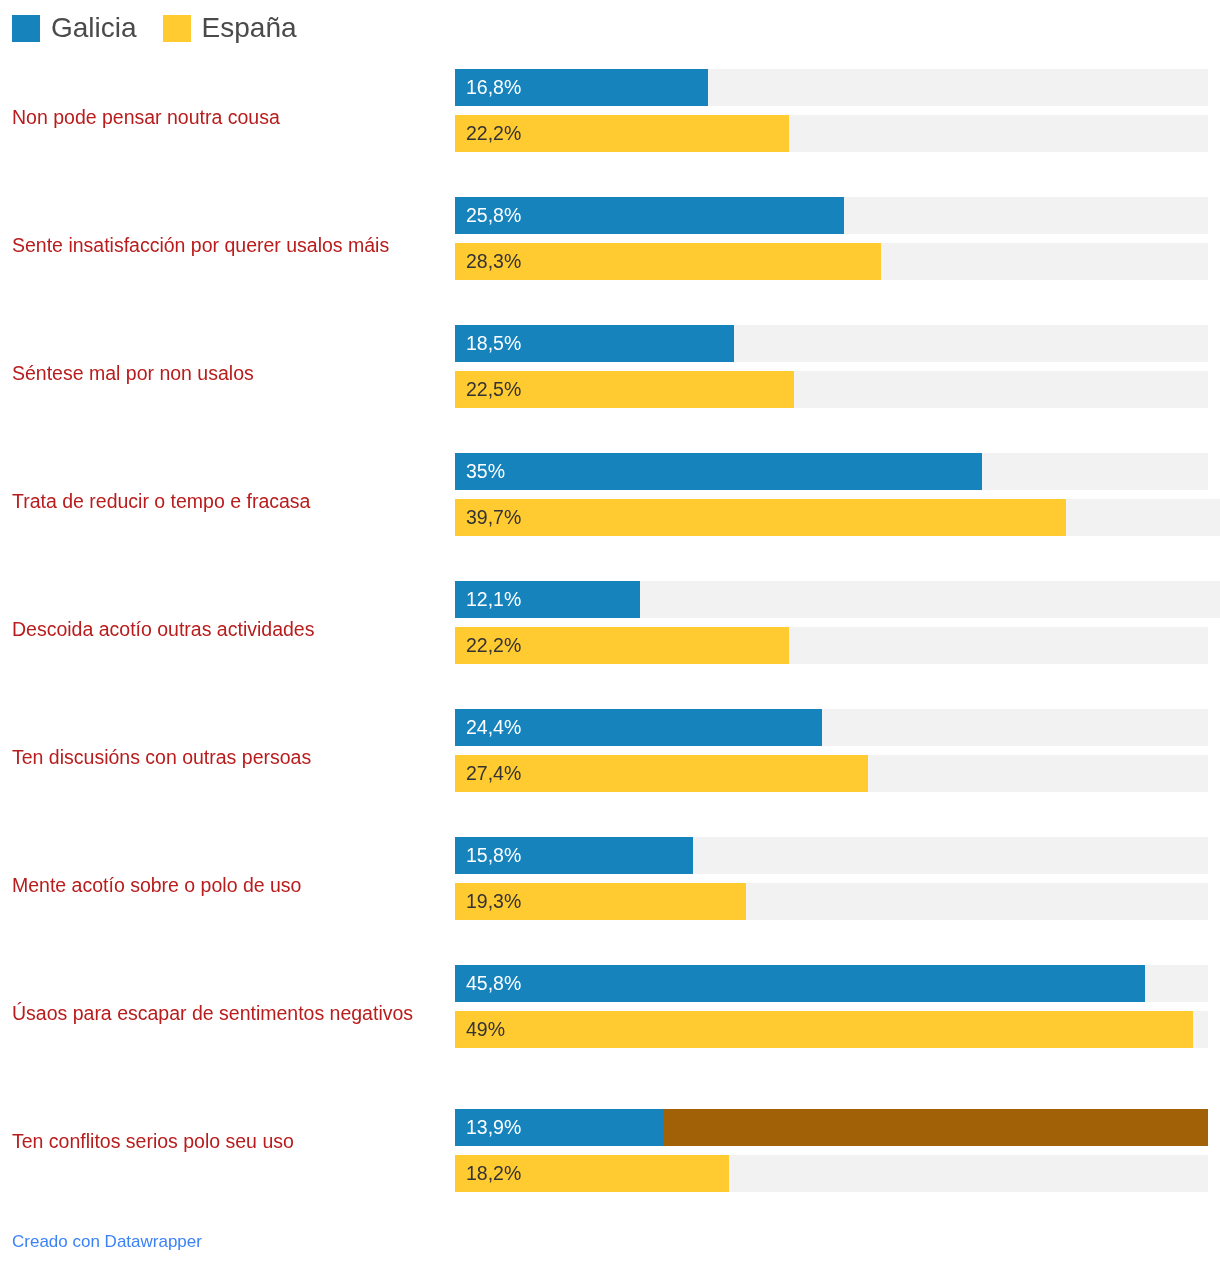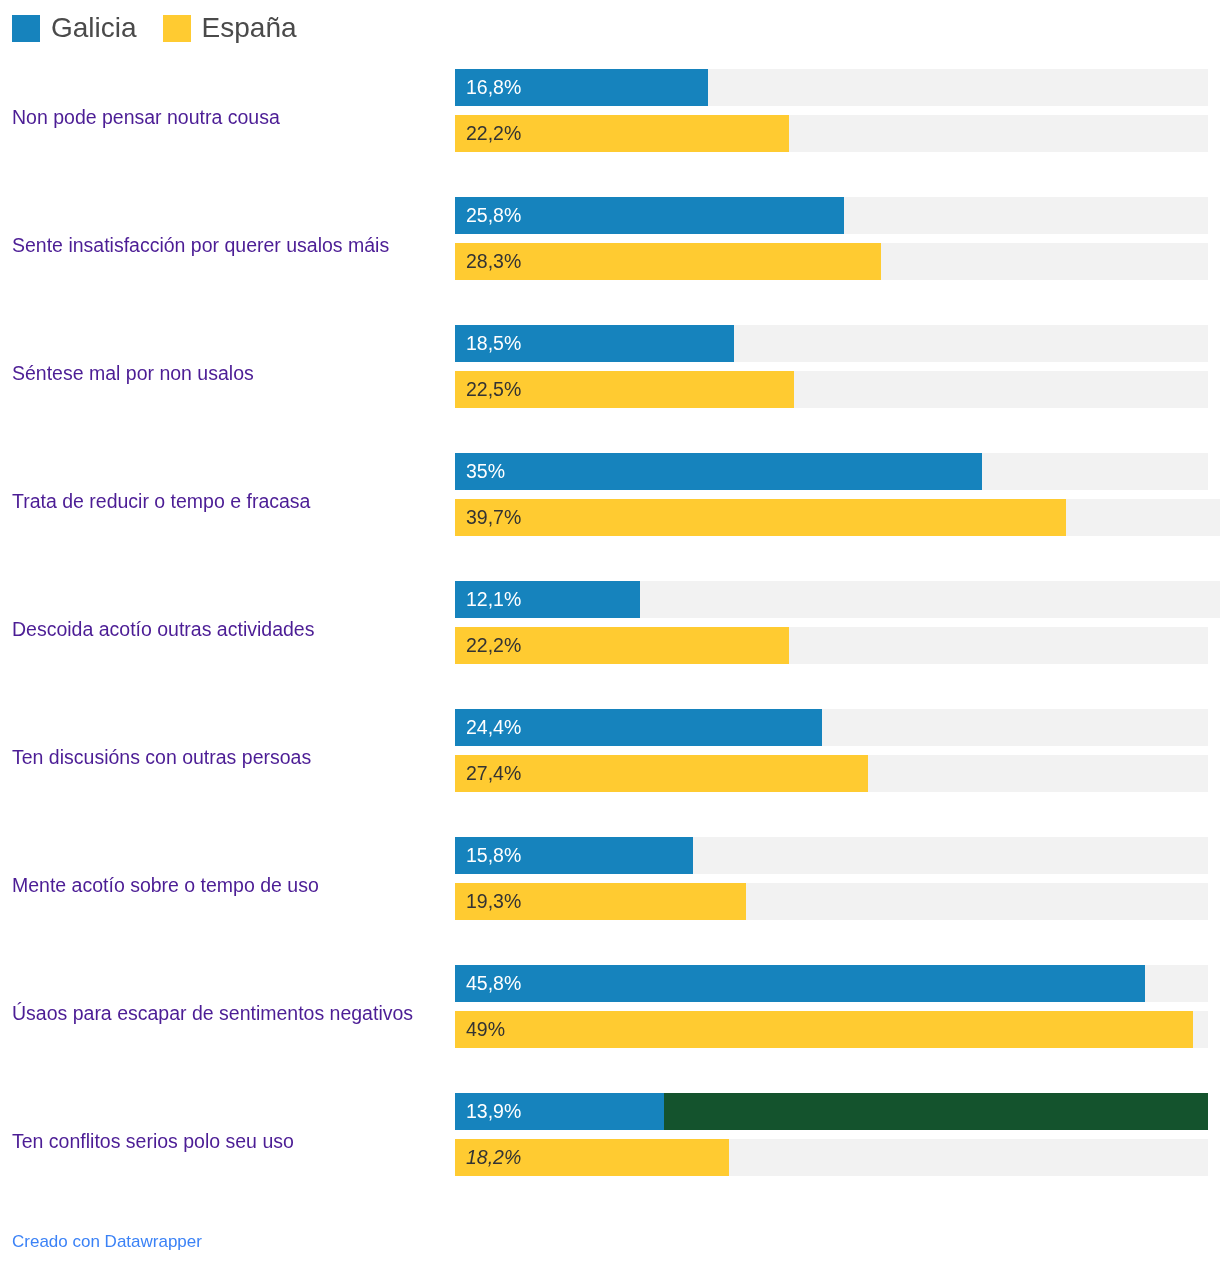--- a/index.html
+++ b/index.html
@@ -53,21 +53,21 @@
   .row {
     position: relative;
     height: 128px;
   }
   .row-label {
     position: absolute;
     left: 12px;
     width: 430px;
     font-size: 19.5px;
     line-height: 27px;
-    color: #4c1d95;
+    color: #b91c1c;
     top: 50%;
     transform: translateY(-50%);
     text-align: left;
   }
   .bars {
     position: absolute;
     left: 455px;
     top: 16px;
     width: 753px;
   }
@@ -192,21 +192,21 @@
           <div class="bar-fill" style="background: rgb(22, 131, 189); width: 48.8%;"></div>
           <span class="bar-value value-galicia">24,4%</span>
         </div>
         <div class="bar-track" style="background: rgb(242, 242, 242);">
           <div class="bar-fill" style="background: rgb(255, 203, 49); width: 54.8%;"></div>
           <span class="bar-value value-espana">27,4%</span>
         </div>
       </div>
     </div>
     <div class="row">
-      <div class="row-label">Mente acotío sobre o tempo de uso</div>
+      <div class="row-label">Mente acotío sobre o polo de uso</div>
       <div class="bars">
         <div class="bar-track" style="background: rgb(242, 242, 242);">
           <div class="bar-fill" style="background: rgb(22, 131, 189); width: 31.6%;"></div>
           <span class="bar-value value-galicia">15,8%</span>
         </div>
         <div class="bar-track" style="background: rgb(242, 242, 242);">
           <div class="bar-fill" style="background: rgb(255, 203, 49); width: 38.6%;"></div>
           <span class="bar-value value-espana">19,3%</span>
         </div>
       </div>
@@ -220,25 +220,25 @@
         </div>
         <div class="bar-track" style="background: rgb(242, 242, 242);">
           <div class="bar-fill" style="background: rgb(255, 203, 49); width: 98%;"></div>
           <span class="bar-value value-espana">49%</span>
         </div>
       </div>
     </div>
     <div class="row">
       <div class="row-label">Ten conflitos serios polo seu uso</div>
       <div class="bars">
-        <div class="bar-track" style="background: #14532d;">
+        <div class="bar-track" style="background: #a16207; margin-top: 16px;">
           <div class="bar-fill" style="background: rgb(22, 131, 189); width: 27.8%;"></div>
           <span class="bar-value value-galicia">13,9%</span>
         </div>
-        <div class="bar-track" style="background: rgb(242, 242, 242); font-style: italic;">
+        <div class="bar-track" style="background: rgb(242, 242, 242);">
           <div class="bar-fill" style="background: rgb(255, 203, 49); width: 36.4%;"></div>
           <span class="bar-value value-espana">18,2%</span>
         </div>
       </div>
     </div>
   </div>
 
 <div id="footer">Creado con Datawrapper</div>
 
 </body></html>

